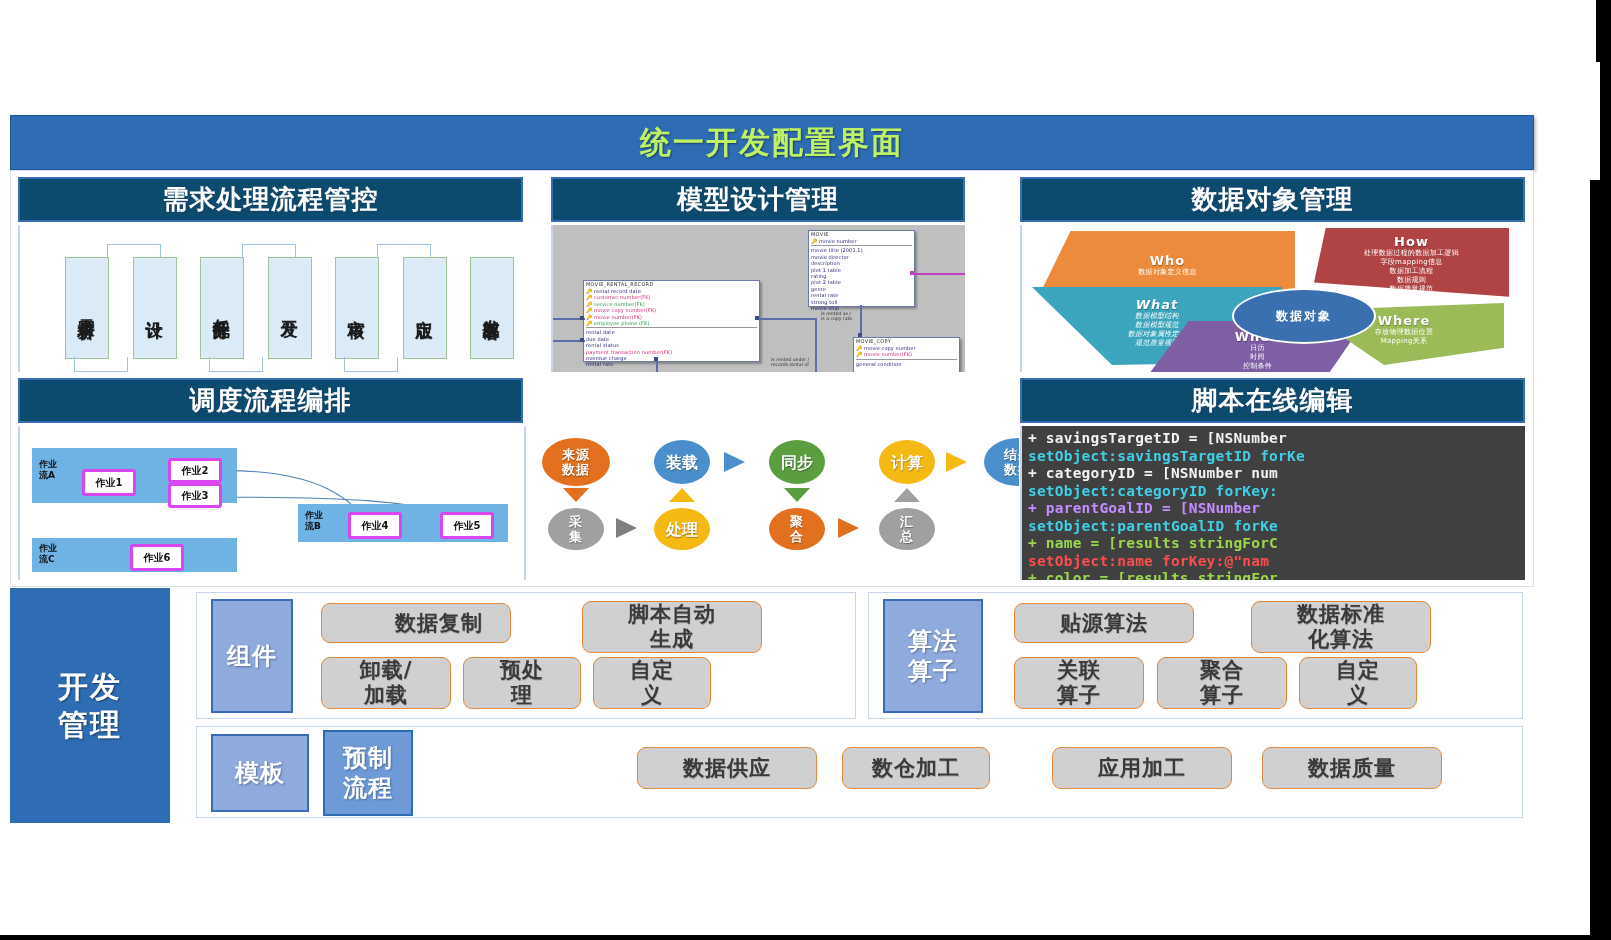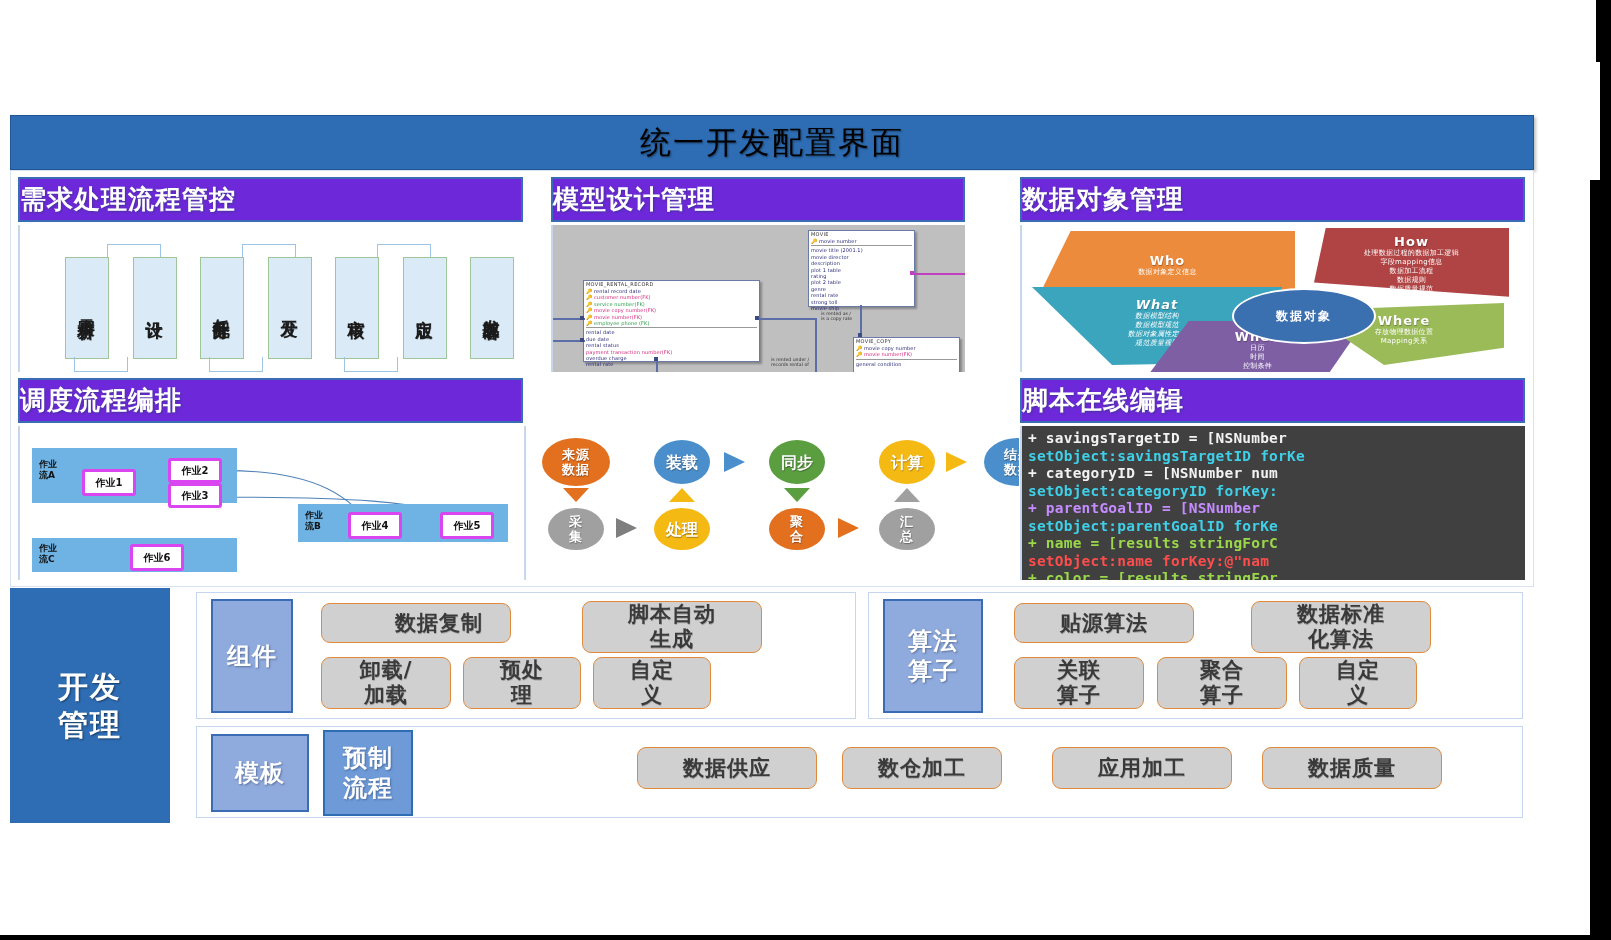--- a/index.html
+++ b/index.html
@@ -17,35 +17,35 @@
   .canvas{position:absolute;left:0;top:0;width:1600px;height:935px;background:#fff;}
 
   
   .title-bar{
     position:absolute;left:10px;top:115px;width:1522px;height:53px;
     background:#2E6DB4;border:1px solid #1f5693;
     display:flex;align-items:center;justify-content:center;
     box-shadow:2px 2px 3px rgba(0,0,0,.25);
   }
   .title-bar .t{
-    color:#000000;font-size:31px;font-weight:normal;letter-spacing:2px;
+    color:#bef264;font-size:31px;font-weight:bold;letter-spacing:2px;
     text-shadow:1px 1px 2px rgba(0,0,0,.45);
   }
 
   
   .panel-frame{
     position:absolute;left:10px;top:170px;width:1522px;height:415px;
     background:#fff;border:1px solid #d8e2f0;
   }
 
   .panel{position:absolute;}
   .panel-head{
     position:absolute;left:0;top:0;height:45px;width:100%;
-    background:#6d28d9;border:2px solid #3a6bb5;
-    display:flex;align-items:center;
+    background:#0c4a6e;border:2px solid #3a6bb5;
+    display:flex;align-items:center;justify-content:center;
     box-sizing:border-box;
   }
   .panel-head .t{
     color:#fff;font-size:26px;font-weight:bold;letter-spacing:1px;
     text-shadow:1px 1px 2px rgba(40,60,100,.55);
   }
   .panel-body{
     position:absolute;left:0;top:48px;width:100%;bottom:0;
     border-left:2px solid #c8d6ec;overflow:hidden;background:#fff;
     box-sizing:border-box;
@@ -468,21 +468,21 @@
       </div>
 
       <div class="row-box" style="left:18px;top:138px;width:1327px;height:92px;">
         <div class="cat" style="left:14px;top:7px;width:98px;height:78px;">
           <div class="t">模板</div>
         </div>
         <div class="cat" style="left:126px;top:3px;width:90px;height:86px;background:#6E9BD8;border:2px solid #2E6DB4;">
           <div class="t">预制<br>流程</div>
         </div>
         <div class="chip" style="left:440px;top:20px;width:180px;height:42px;">数据供应</div>
-        <div class="chip" style="left:645px;top:20px;width:160px;height:42px;">数仓加工</div>
+        <div class="chip" style="left:645px;top:20px;width:148px;height:42px;">数仓加工</div>
         <div class="chip" style="left:855px;top:20px;width:180px;height:42px;">应用加工</div>
         <div class="chip" style="left:1065px;top:20px;width:180px;height:42px;">数据质量</div>
       </div>
 
     </div>
   </div>
 
 </div>
 
 <div class="edge-right"></div>

